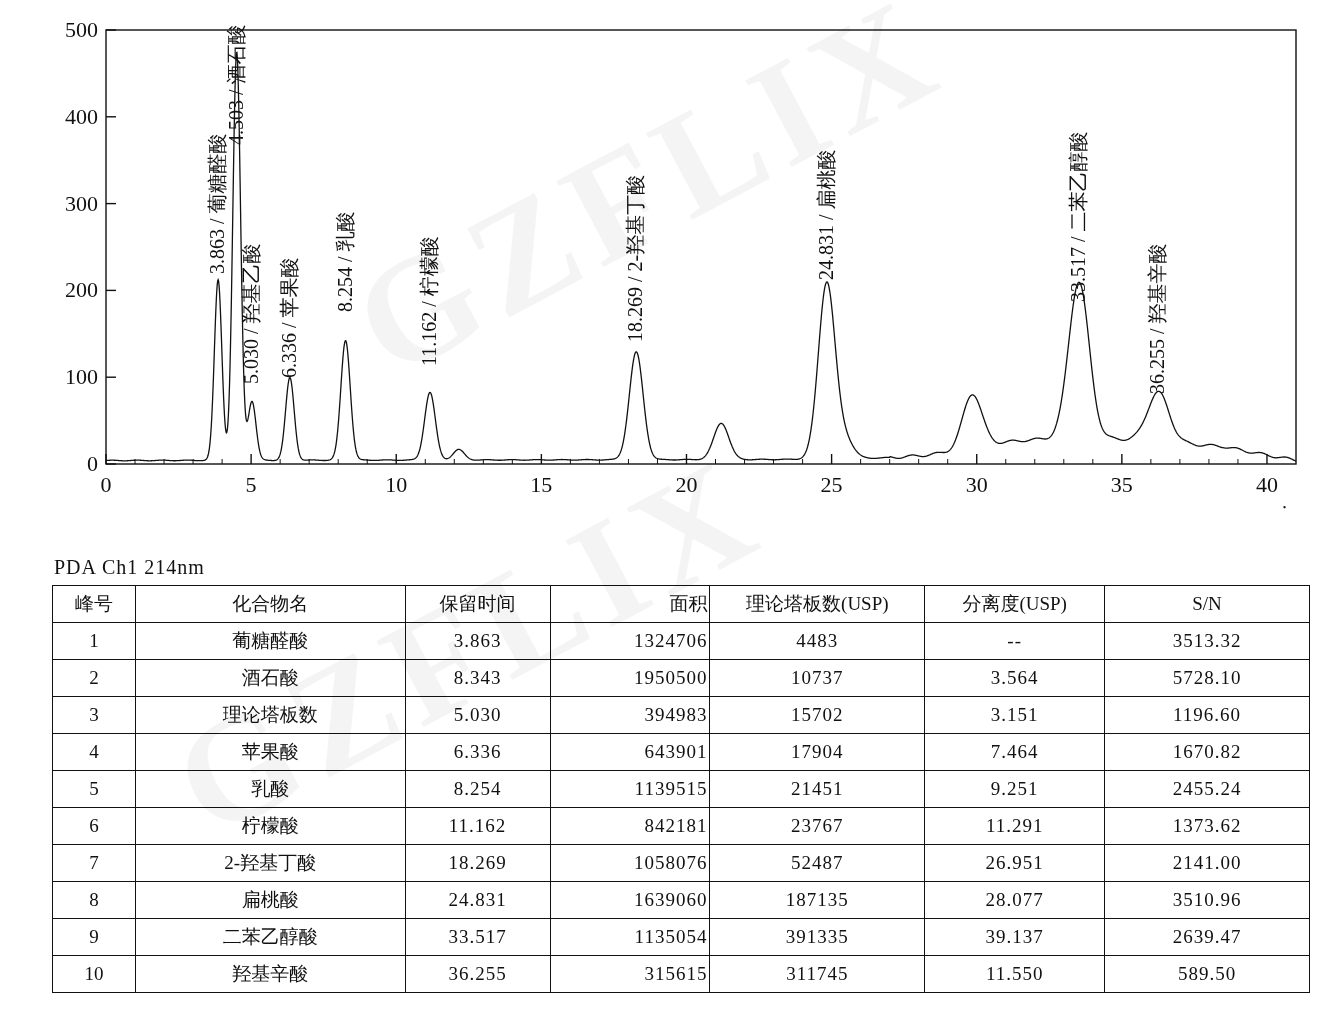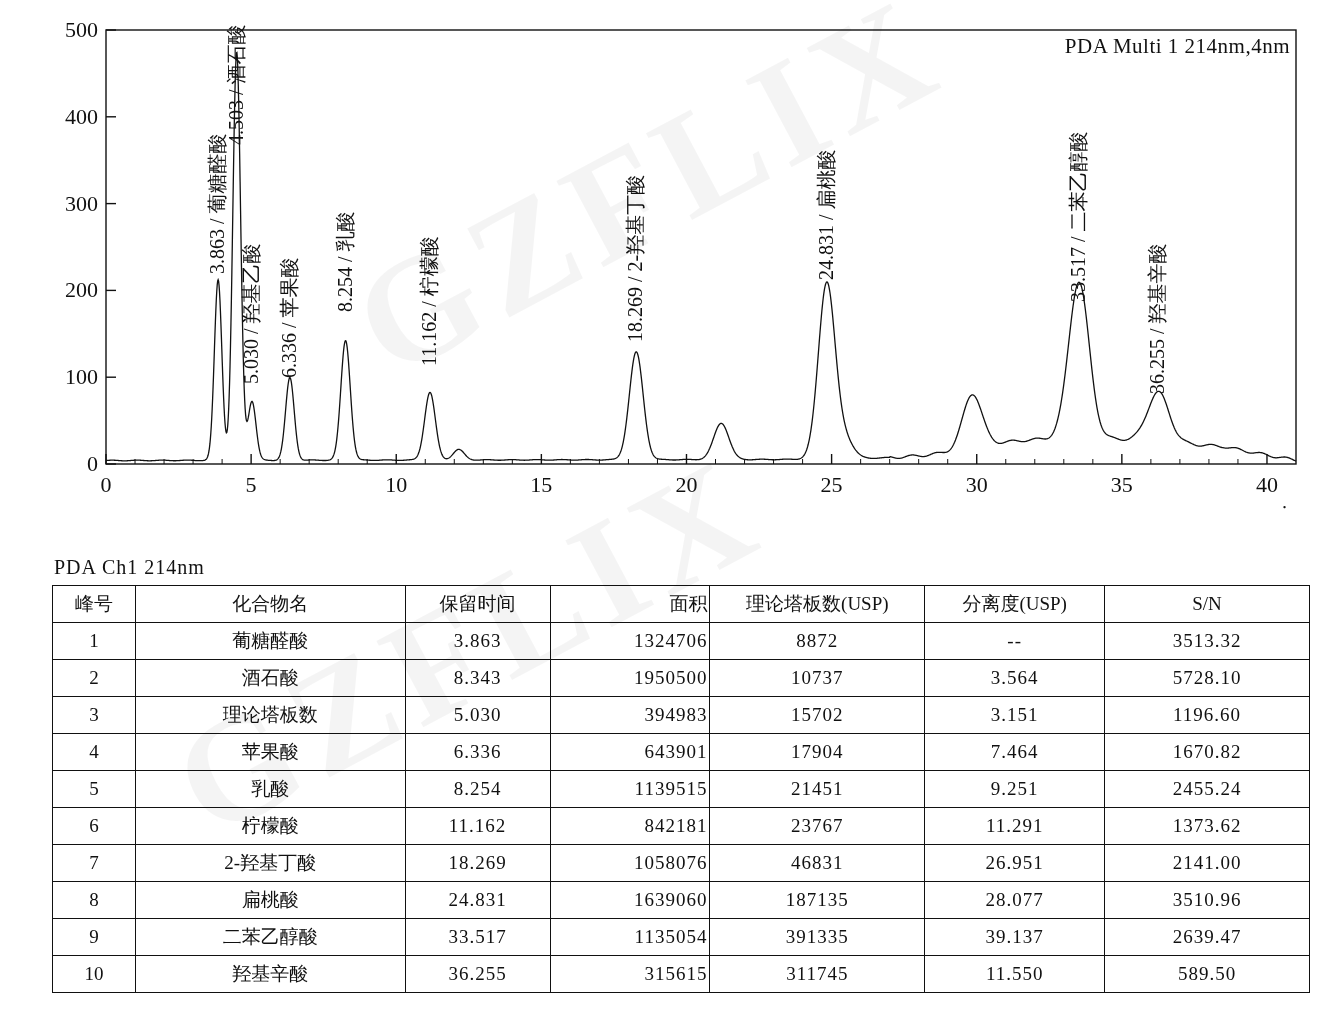--- a/index.html
+++ b/index.html
@@ -129,21 +129,20 @@
         <text x="196.69682926829267" y="133" transform="rotate(-90 196.69682926829267 133)" font-size="20" font-family="&quot;Liberation Serif&quot;, serif" fill="#111">4.503 / 酒石酸</text>
         <text x="211.99268292682927" y="372" transform="rotate(-90 211.99268292682927 372)" font-size="20" font-family="&quot;Liberation Serif&quot;, serif" fill="#111">5.030 / 羟基乙酸</text>
         <text x="249.89853658536586" y="366" transform="rotate(-90 249.89853658536586 366)" font-size="20" font-family="&quot;Liberation Serif&quot;, serif" fill="#111">6.336 / 苹果酸</text>
         <text x="305.5673170731707" y="300" transform="rotate(-90 305.5673170731707 300)" font-size="20" font-family="&quot;Liberation Serif&quot;, serif" fill="#111">8.254 / 乳酸</text>
         <text x="389.97024390243905" y="354" transform="rotate(-90 389.97024390243905 354)" font-size="20" font-family="&quot;Liberation Serif&quot;, serif" fill="#111">11.162 / 柠檬酸</text>
         <text x="596.2465853658535" y="330" transform="rotate(-90 596.2465853658535 330)" font-size="20" font-family="&quot;Liberation Serif&quot;, serif" fill="#111">18.269 / 2-羟基丁酸</text>
         <text x="786.7046341463414" y="268" transform="rotate(-90 786.7046341463414 268)" font-size="20" font-family="&quot;Liberation Serif&quot;, serif" fill="#111">24.831 / 扁桃酸</text>
         <text x="1038.810487804878" y="290" transform="rotate(-90 1038.810487804878 290)" font-size="20" font-family="&quot;Liberation Serif&quot;, serif" fill="#111">33.517 / 二苯乙醇酸</text>
         <text x="1118.279268292683" y="382" transform="rotate(-90 1118.279268292683 382)" font-size="20" font-family="&quot;Liberation Serif&quot;, serif" fill="#111">36.255 / 羟基辛酸</text>
       </svg>
-    <div class="legend-label">PDA Multi 1 214nm,4nm</div>
   </div>
 
   <div class="table-section">
     <div class="table-caption">PDA Ch1 214nm</div>
     <table>
       <thead>
         <tr>
           <th class="col-no">峰号</th>
           <th class="col-name">化合物名</th>
           <th class="col-rt">保留时间</th>
@@ -152,21 +151,21 @@
           <th class="col-res">分离度(USP)</th>
           <th class="col-sn">S/N</th>
         </tr>
       </thead>
       <tbody id="table-body">
           <tr>
             <td class="col-no">1</td>
             <td class="col-name">葡糖醛酸</td>
             <td class="col-rt num">3.863</td>
             <td class="col-area num">1324706</td>
-            <td class="col-plates num">8872</td>
+            <td class="col-plates num">4483</td>
             <td class="col-res num">--</td>
             <td class="col-sn num">3513.32</td>
           </tr>
           <tr>
             <td class="col-no">2</td>
             <td class="col-name">酒石酸</td>
             <td class="col-rt num">8.343</td>
             <td class="col-area num">1950500</td>
             <td class="col-plates num">10737</td>
             <td class="col-res num">3.564</td>
@@ -206,21 +205,21 @@
             <td class="col-area num">842181</td>
             <td class="col-plates num">23767</td>
             <td class="col-res num">11.291</td>
             <td class="col-sn num">1373.62</td>
           </tr>
           <tr>
             <td class="col-no">7</td>
             <td class="col-name">2-羟基丁酸</td>
             <td class="col-rt num">18.269</td>
             <td class="col-area num">1058076</td>
-            <td class="col-plates num">46831</td>
+            <td class="col-plates num">52487</td>
             <td class="col-res num">26.951</td>
             <td class="col-sn num">2141.00</td>
           </tr>
           <tr>
             <td class="col-no">8</td>
             <td class="col-name">扁桃酸</td>
             <td class="col-rt num">24.831</td>
             <td class="col-area num">1639060</td>
             <td class="col-plates num">187135</td>
             <td class="col-res num">28.077</td>

